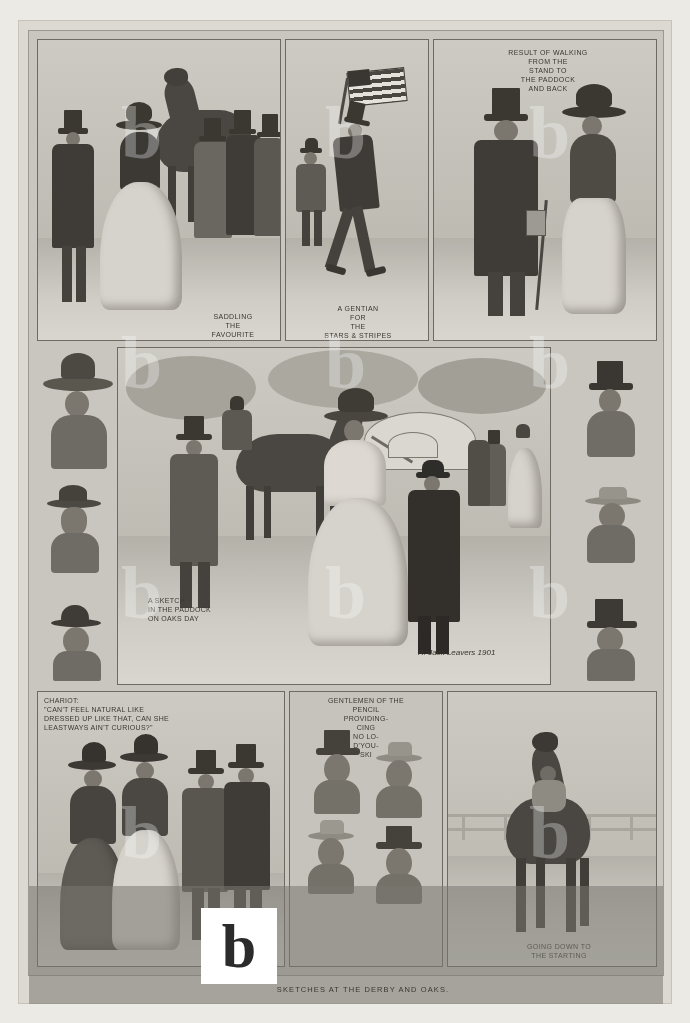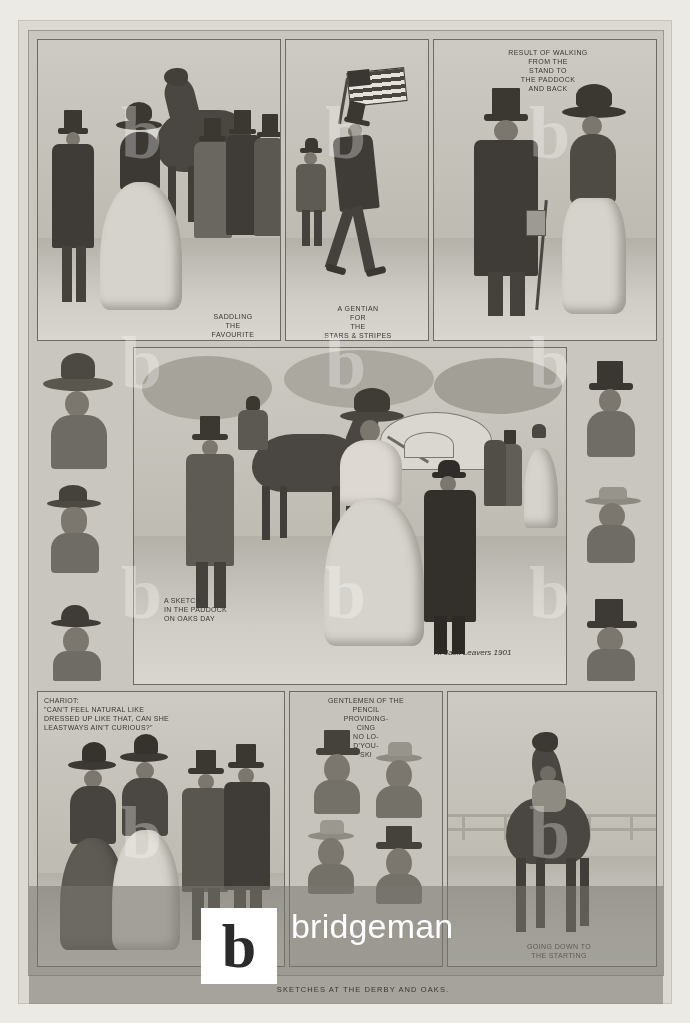--- a/index.html
+++ b/index.html
@@ -201,21 +201,21 @@
           <div class="bodice" style="left:14px;top:186px;width:48px;height:40px;background:#6f6c65;border-radius:16px 16px 4px 4px;"></div>
         </div>
         <div class="fig">
           <div class="hatbrim" style="left:14px;top:272px;width:50px;height:8px;border-radius:50%;background:#3f3c37;"></div>
           <div class="tophat" style="left:24px;top:258px;width:28px;height:16px;border-radius:14px 14px 3px 3px;background:#3f3c37;"></div>
           <div class="head" style="left:26px;top:280px;width:26px;height:28px;"></div>
           <div class="bodice" style="left:16px;top:304px;width:48px;height:30px;background:#6f6c65;border-radius:14px 14px 2px 2px;"></div>
         </div>
       </div>
 
-      <div class="panel" style="left:104px;top:316px;width:432px;height:336px;">
+      <div class="panel" style="left:88px;top:316px;width:432px;height:336px;">
         <div class="sky" style="height:62%;"></div>
         <div class="ground" style="height:44%;"></div>
 
         <div class="tree" style="left:8px;top:8px;width:130px;height:64px;background:#a6a39b;"></div>
         <div class="tree" style="left:150px;top:2px;width:150px;height:58px;background:#aba89f;"></div>
         <div class="tree" style="left:300px;top:10px;width:128px;height:56px;background:#a29f97;"></div>
 
         <div class="fig">
           <div class="horse-body" style="left:118px;top:86px;width:110px;height:58px;"></div>
           <div class="horse-neck" style="left:216px;top:62px;width:26px;height:40px;transform:rotate(22deg);"></div>
@@ -412,21 +412,20 @@
         <div class="cap" style="left:46px;top:250px;width:130px;">
           <div>Going down to</div>
           <div>the Starting</div>
         </div>
       </div>
 
       <div class="wm-band">
         <div class="wm-b" style="left:172px;top:22px;width:76px;height:76px;font-size:62px;
                                  font-family:'Liberation Serif',serif;">b</div>
         <div class="wm-text" style="left:262px;top:22px;">
-          <span>bridgeman</span>
         </div>
       </div>
 
       <div class="ghost" style="left:92px;top:60px;">b</div>
       <div class="ghost" style="left:296px;top:60px;">b</div>
       <div class="ghost" style="left:500px;top:60px;">b</div>
       <div class="ghost" style="left:92px;top:290px;">b</div>
       <div class="ghost" style="left:296px;top:290px;">b</div>
       <div class="ghost" style="left:500px;top:290px;">b</div>
       <div class="ghost" style="left:92px;top:520px;">b</div>

